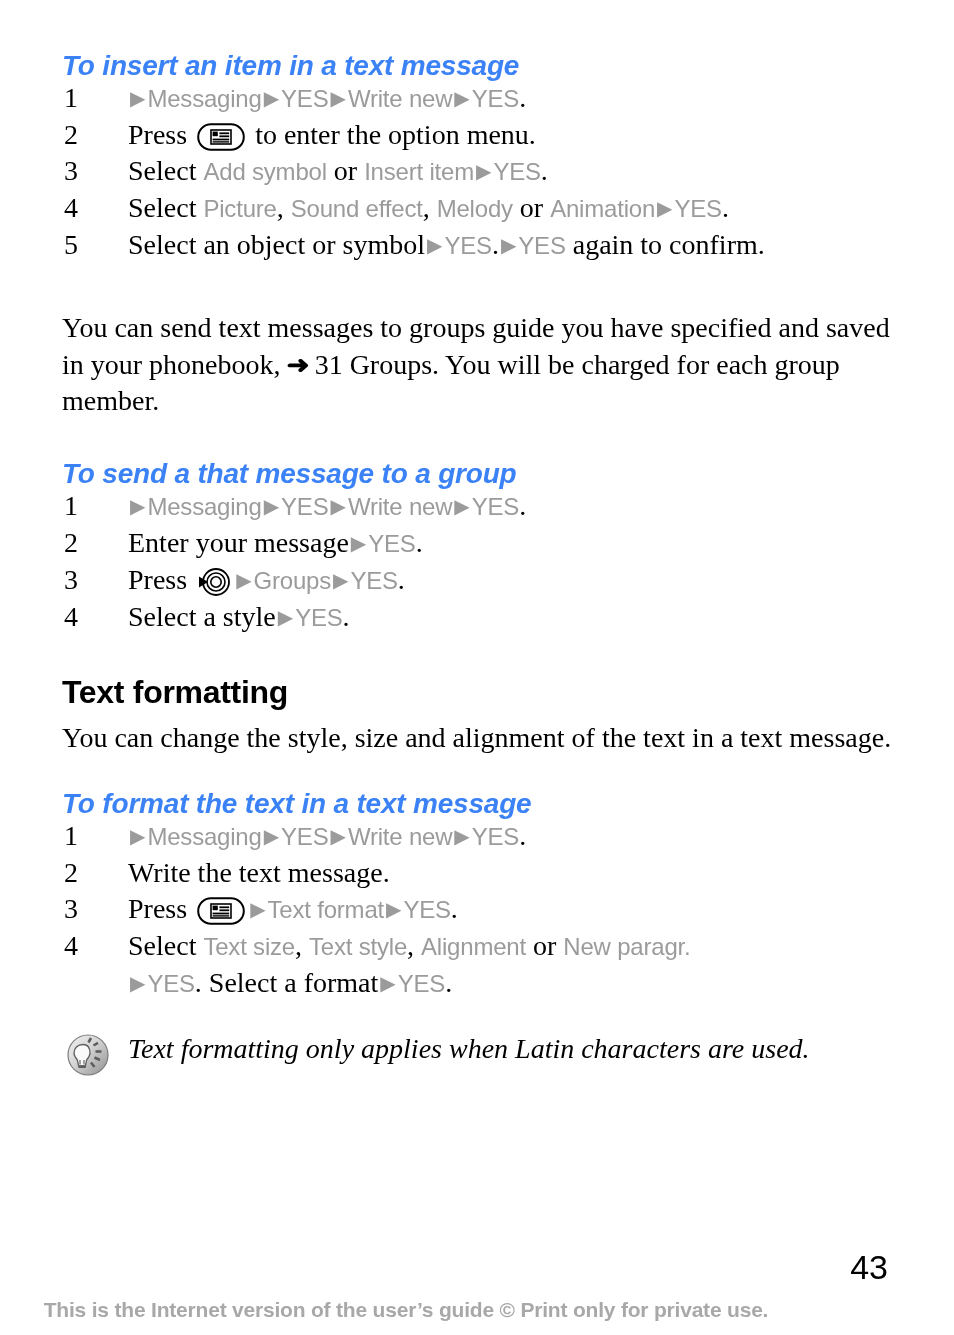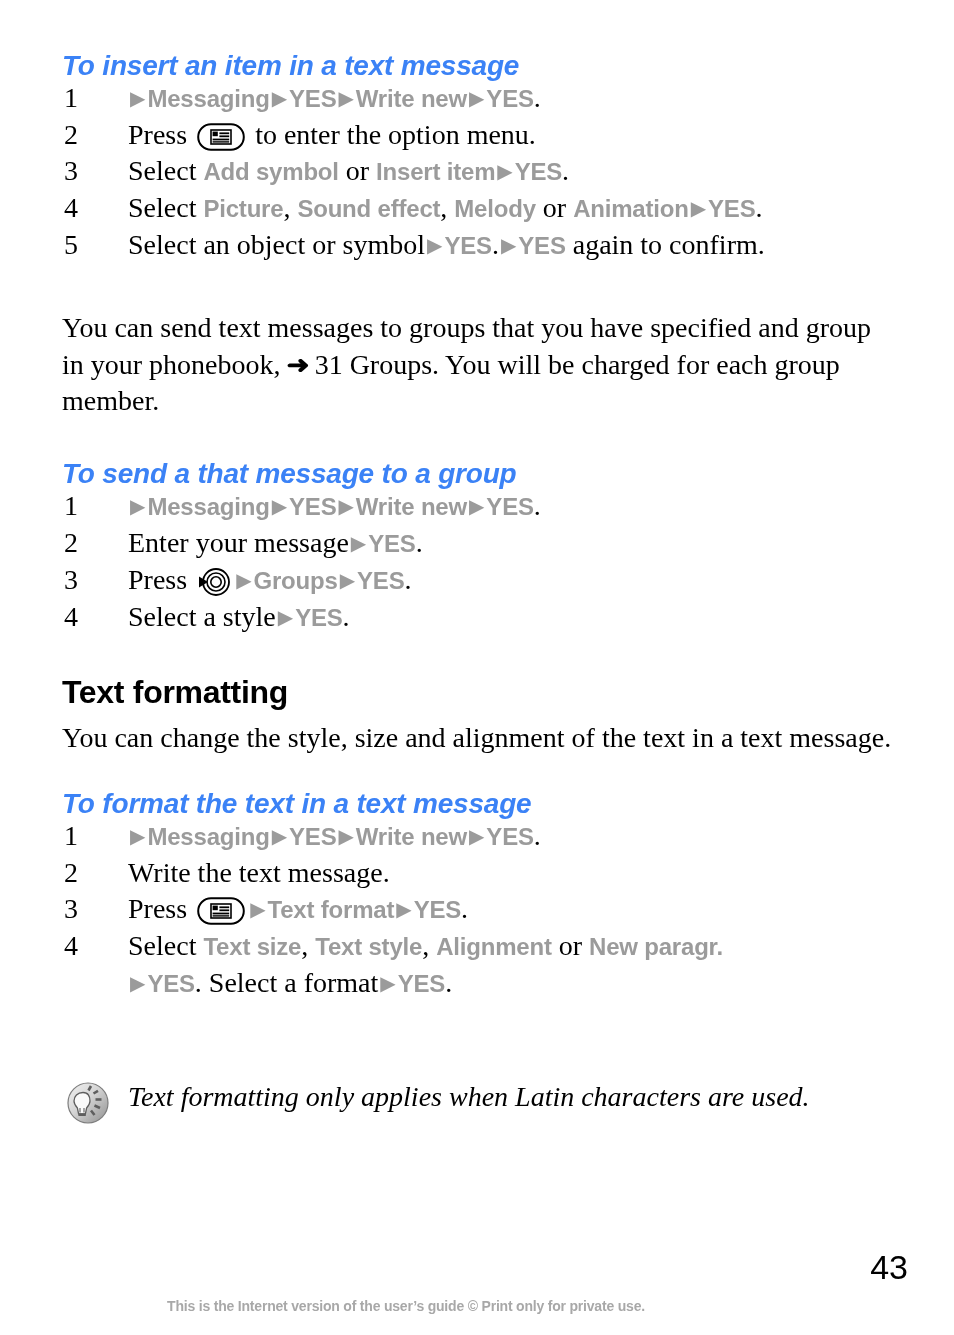--- a/index.html
+++ b/index.html
@@ -92,21 +92,21 @@
     line-height: 36px;
     color: #000;
   }
   .step-cont {
     display: block;
   }
 
   
   .menu {
     font-family: "Liberation Sans", "DejaVu Sans", sans-serif;
-    font-weight: bold;
+    font-weight: normal;
     font-size: 24px;
     color: #9b9b9b;
     letter-spacing: -0.2px;
   }
   .arrow {
     color: #9b9b9b;
     font-size: 20px;
     line-height: 1;
     display: inline-block;
     transform: translateY(-2px);
@@ -141,49 +141,48 @@
 
   
   .note {
     position: relative;
     padding-left: 66px;
     font-family: "Liberation Serif", "DejaVu Serif", serif;
     font-style: italic;
     font-size: 28px;
     line-height: 38px;
     color: #000;
-    margin-top: 48px;
   }
   .note-icon {
     position: absolute;
     left: 4px;
     top: 3px;
     width: 44px;
     height: 44px;
   }
 
   
   .page-number {
     position: absolute;
-    right: 46px;
+    right: 66px;
     top: 1248px;
     font-family: "Liberation Sans", "DejaVu Sans", sans-serif;
     font-size: 34px;
     color: #000;
     text-align: right;
   }
   .footer-note {
     position: absolute;
     left: 0;
     top: 1298px;
     width: 812px;
     text-align: center;
     font-family: "Liberation Sans", "DejaVu Sans", sans-serif;
     font-weight: bold;
-    font-size: 14px;
+    font-size: 21px;
     letter-spacing: -0.2px;
     color: #a8a8a8;
   }
 
   .sp-12 { height: 12px; }
   .sp-28 { height: 28px; }
   .sp-34 { height: 34px; }
   .sp-40 { height: 40px; }
 </style>
 </head>
@@ -220,21 +219,21 @@
         </li>
         <li class="step">
           <span class="step-num">5</span>
           <span class="step-cont"><span>Select an object or symbol</span><span class="arrow"> ▶ </span><span class="menu">YES</span><span>.</span><span class="arrow"> ▶ </span><span class="menu">YES</span><span> again to confirm.</span></span>
         </li>
       </ol>
 
     <div class="sp-34"></div>
 
     <div class="sp-12"></div>
-    <p class="para"><span>You can send text messages to groups that you have specified and group in your phonebook, </span><span class="ref-arrow">➜</span><span class="ital"> 31 Groups</span><span>. You will be charged for each group member.</span></p>
+    <p class="para"><span>You can send text messages to groups guide you have specified and saved in your phonebook, </span><span class="ref-arrow">➜</span><span class="ital"> 31 Groups</span><span>. You will be charged for each group member.</span></p>
 
     <div class="sp-40"></div>
 
     <h3 class="h3">To send a that message to a group</h3>
     <ol class="steps">
         <li class="step">
           <span class="step-num">1</span>
           <span class="step-cont"><span class="arrow"> ▶ </span><span class="menu">Messaging</span><span class="arrow"> ▶ </span><span class="menu">YES</span><span class="arrow"> ▶ </span><span class="menu">Write new</span><span class="arrow"> ▶ </span><span class="menu">YES</span><span>.</span></span>
         </li>
         <li class="step">

